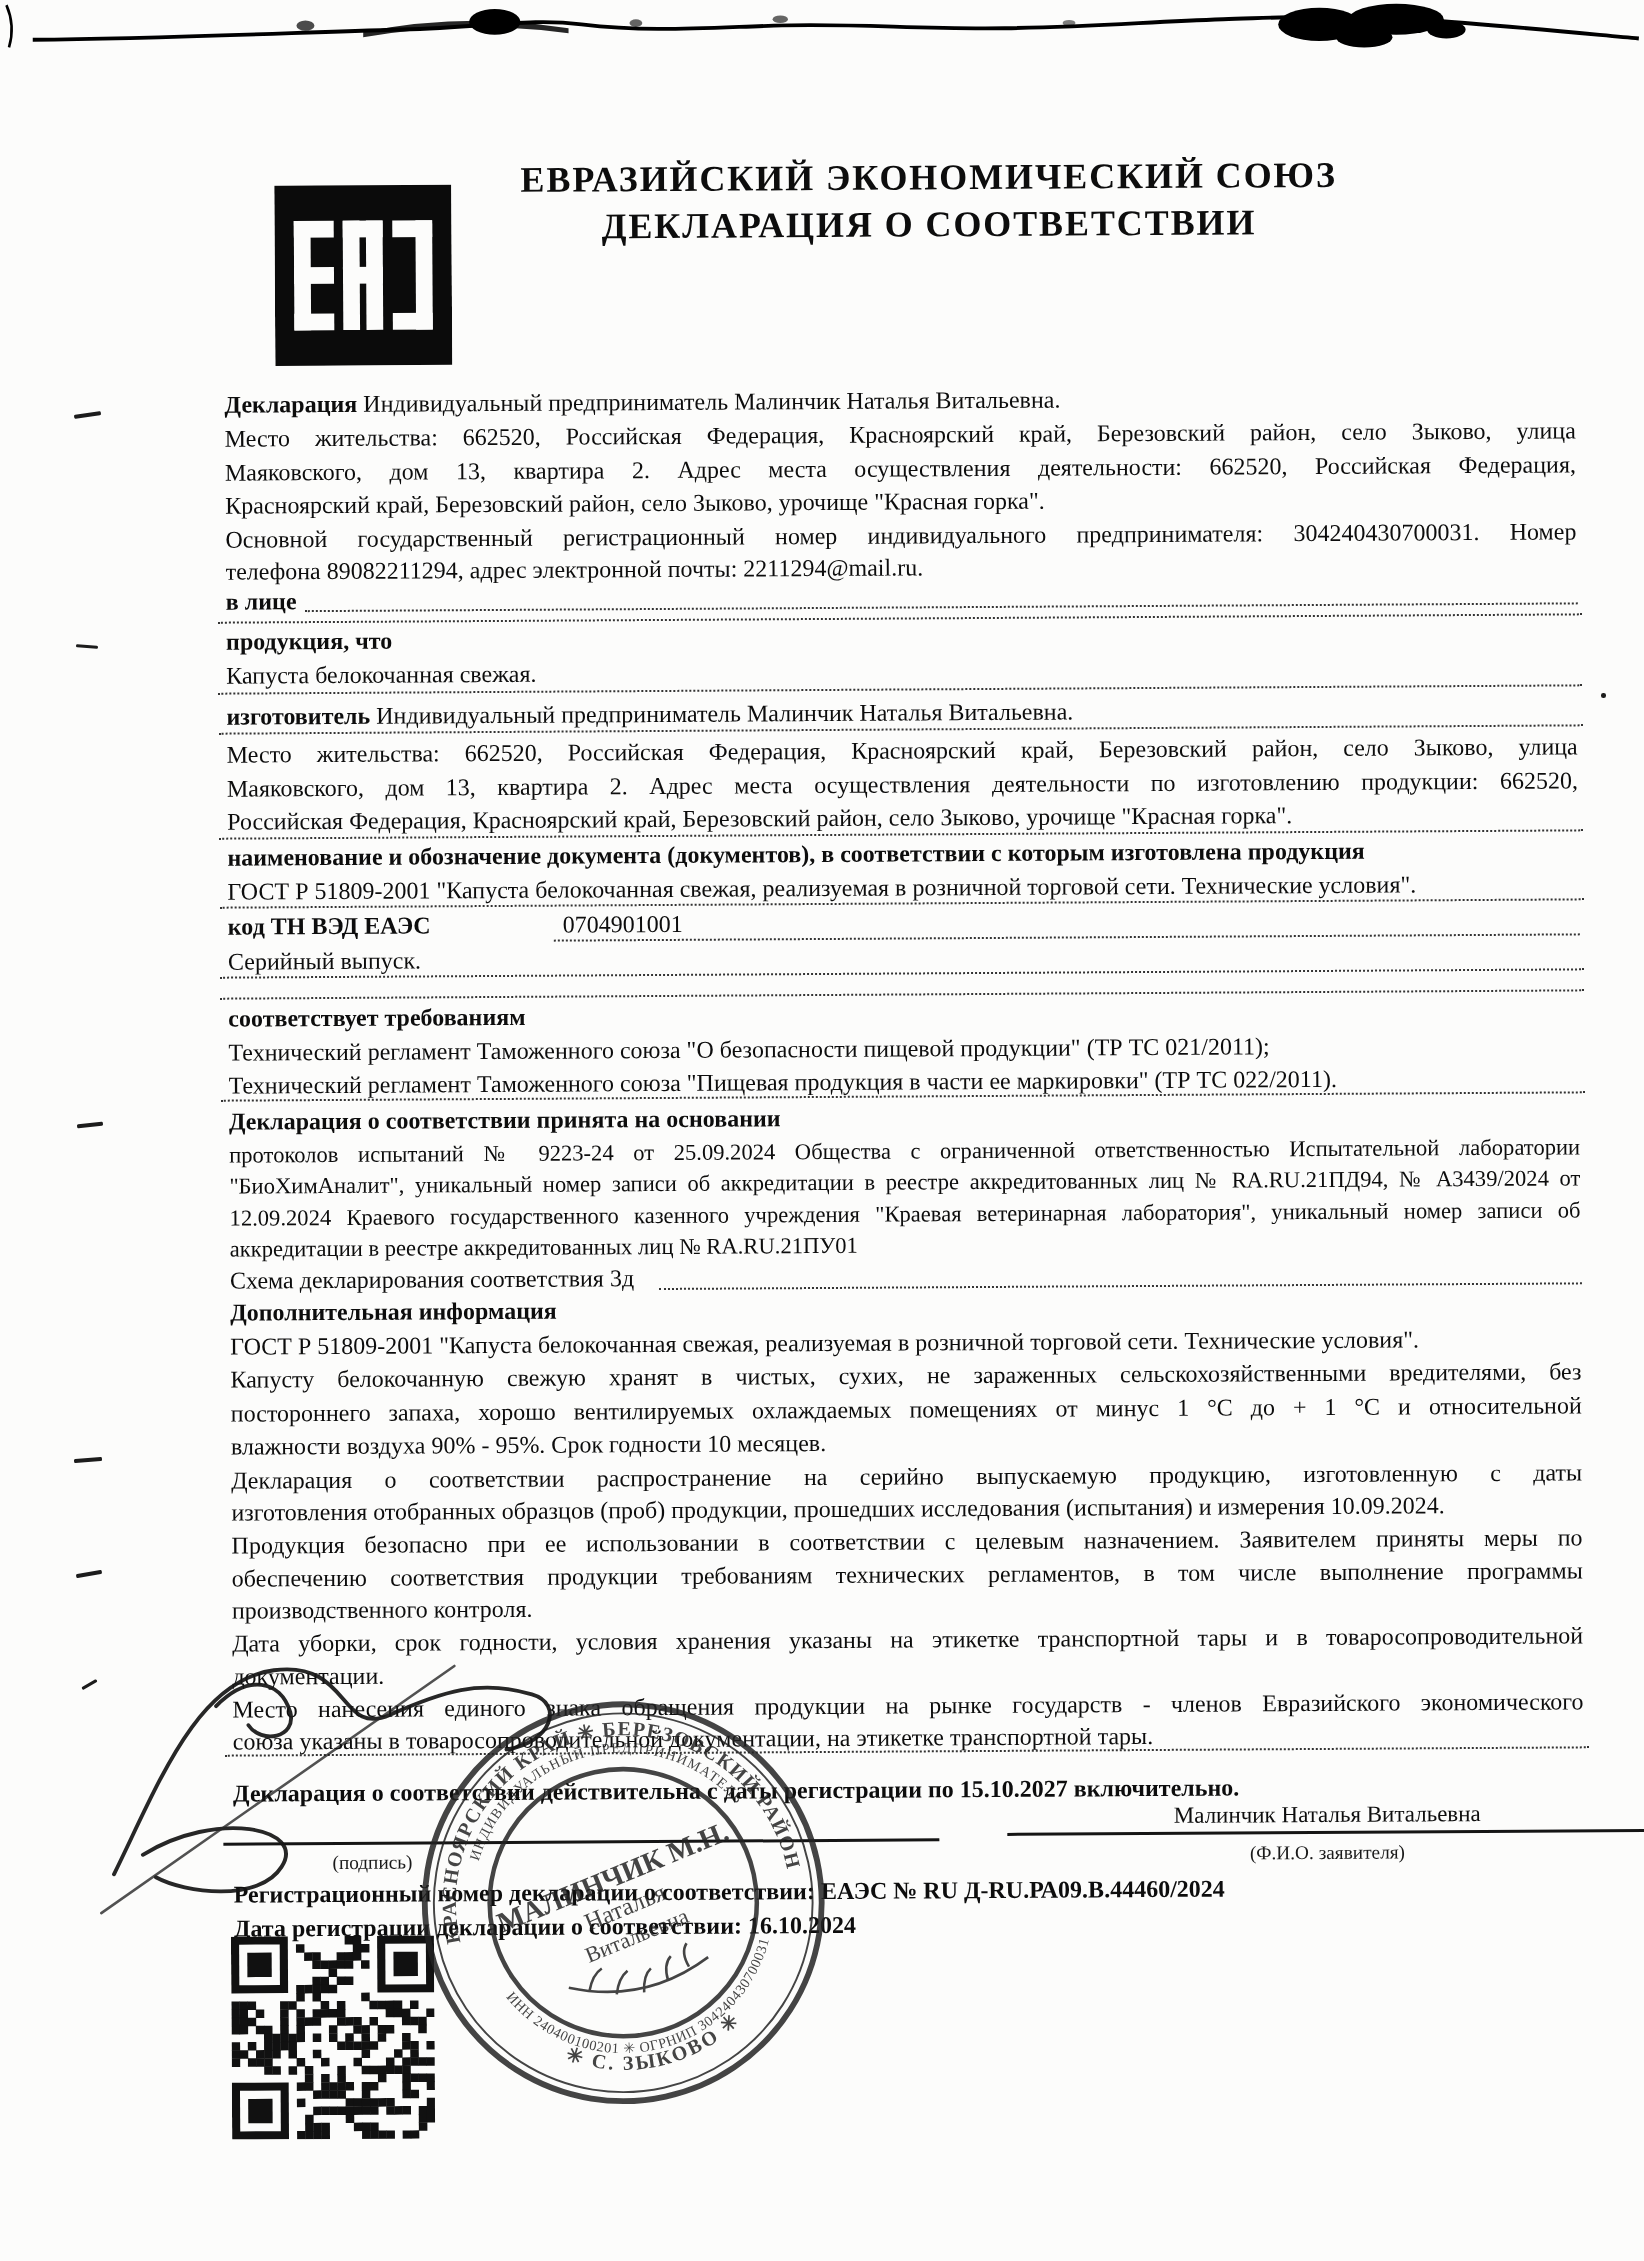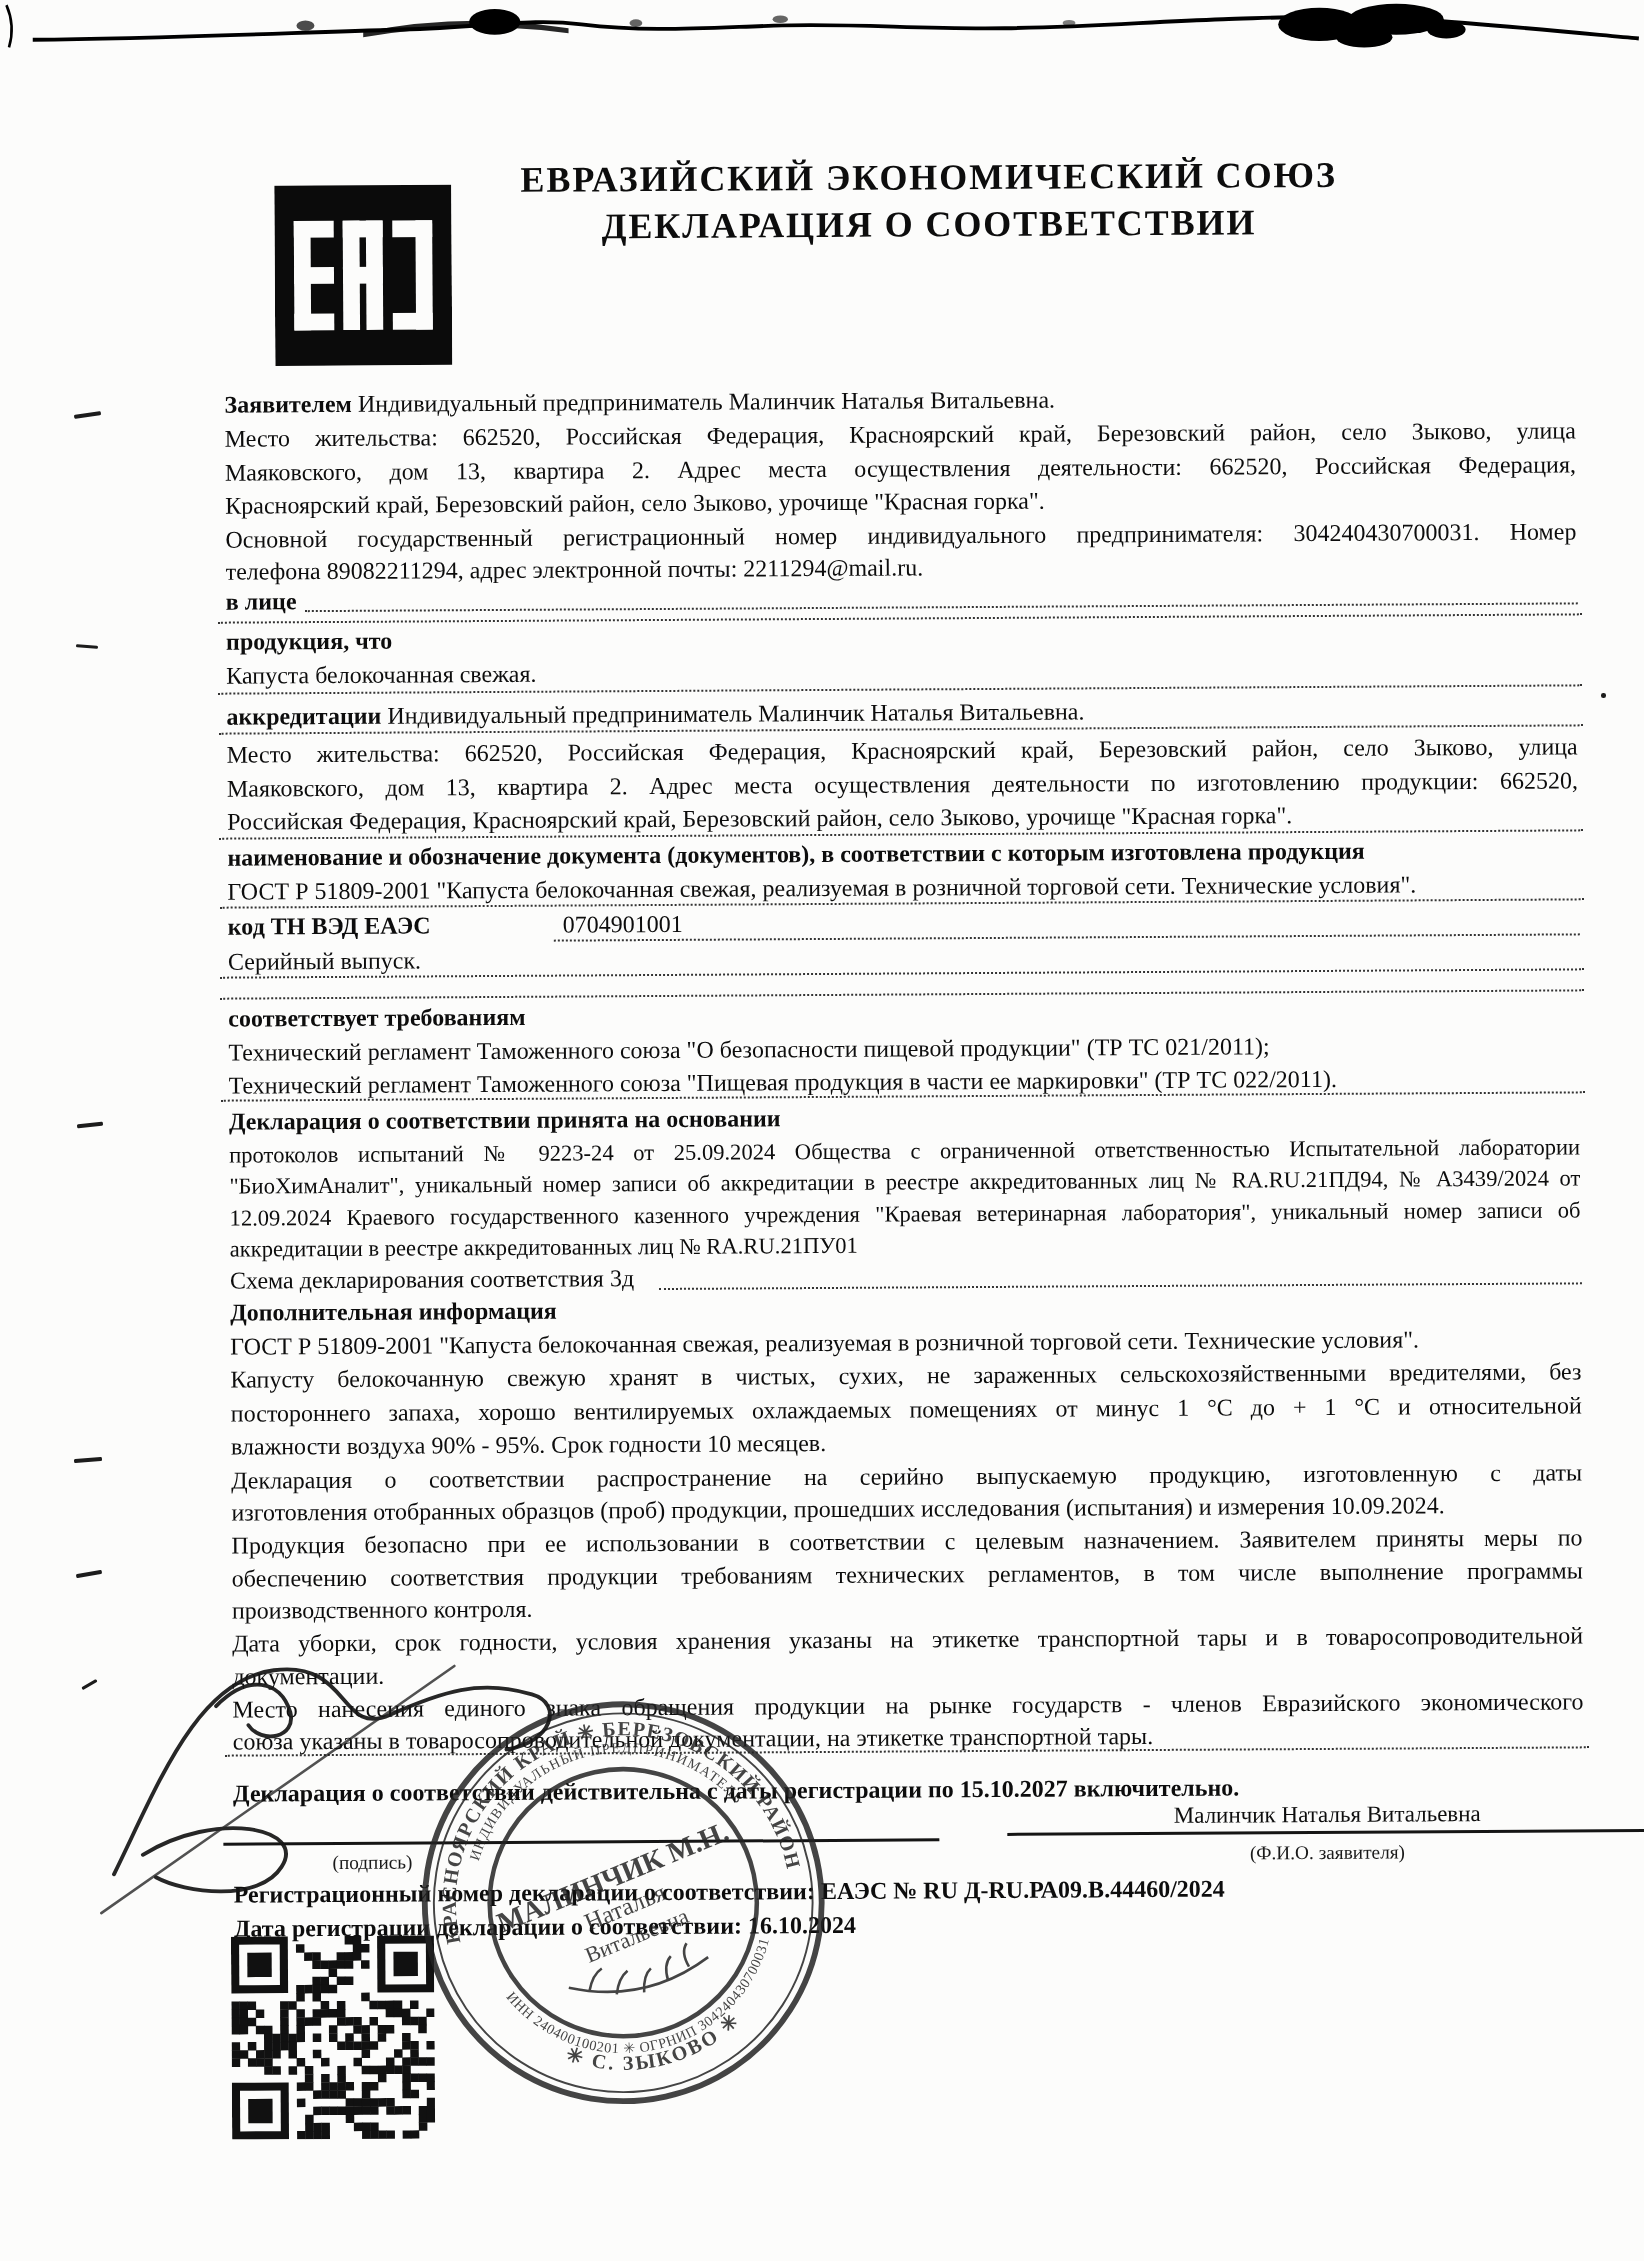--- a/index.html
+++ b/index.html
@@ -72,30 +72,30 @@
         <rect x="219" y="55" width="26" height="170"></rect>
         <rect x="183" y="55" width="62" height="26"></rect>
         <rect x="183" y="199" width="62" height="26"></rect>
       </g>
     </svg>
 
     <div class="title" style="top:157px">ЕВРАЗИЙСКИЙ ЭКОНОМИЧЕСКИЙ СОЮЗ</div>
     <div class="title" style="top:204px">ДЕКЛАРАЦИЯ О СООТВЕТСТВИИ</div>
 
     <div>
-        <div class="line" style="top: 388px;"><b>Заявителем</b> Индивидуальный предприниматель Малинчик Наталья Витальевна.</div>
+        <div class="line" style="top: 388px;"><b>Декларация</b> Индивидуальный предприниматель Малинчик Наталья Витальевна.</div>
         <div class="line j" style="top: 422px;">Место жительства: 662520, Российская Федерация, Красноярский край, Березовский район, село Зыково, улица</div>
         <div class="line j" style="top: 456px;">Маяковского, дом 13, квартира 2. Адрес места осуществления деятельности: 662520, Российская Федерация,</div>
         <div class="line" style="top: 489px;">Красноярский край, Березовский район, село Зыково, урочище "Красная горка".</div>
         <div class="line j" style="top: 523px;">Основной государственный регистрационный номер индивидуального предпринимателя: 304240430700031. Номер</div>
         <div class="line" style="top: 555px;">телефона 89082211294,  адрес электронной почты: 2211294@mail.ru.</div>
         <div class="line" style="top: 585px;"><b>в лице</b></div>
         <div class="line" style="top: 625px;"><b>продукция, что</b></div>
         <div class="line" style="top: 659px;">Капуста белокочанная свежая.</div>
-        <div class="line" style="top: 700px;"><b>аккредитации</b> Индивидуальный предприниматель Малинчик Наталья Витальевна.</div>
+        <div class="line" style="top: 700px;"><b>изготовитель</b> Индивидуальный предприниматель Малинчик Наталья Витальевна.</div>
         <div class="line j" style="top: 738px;">Место жительства: 662520,  Российская Федерация, Красноярский край, Березовский район, село Зыково, улица</div>
         <div class="line j" style="top: 772px;">Маяковского, дом 13, квартира 2.  Адрес места осуществления деятельности по изготовлению продукции: 662520,</div>
         <div class="line" style="top: 805px;">Российская Федерация, Красноярский край, Березовский район, село Зыково, урочище "Красная горка".</div>
         <div class="line" style="top: 841px;"><b>наименование и обозначение документа (документов), в соответствии с которым изготовлена продукция</b></div>
         <div class="line" style="top: 875px;">ГОСТ Р 51809-2001 "Капуста белокочанная свежая, реализуемая в розничной торговой сети.  Технические условия".</div>
         <div class="line" style="top: 910px;"><b>код ТН ВЭД ЕАЭС</b></div>
         <div class="line" style="top: 910px; left: 564px;">0704901001</div>
         <div class="line" style="top: 945px;">Серийный выпуск.</div>
         <div class="line" style="top: 1002px;"><b>соответствует требованиям</b></div>
         <div class="line" style="top: 1036px;">Технический регламент Таможенного союза "О безопасности пищевой продукции" (ТР ТС 021/2011);</div>

